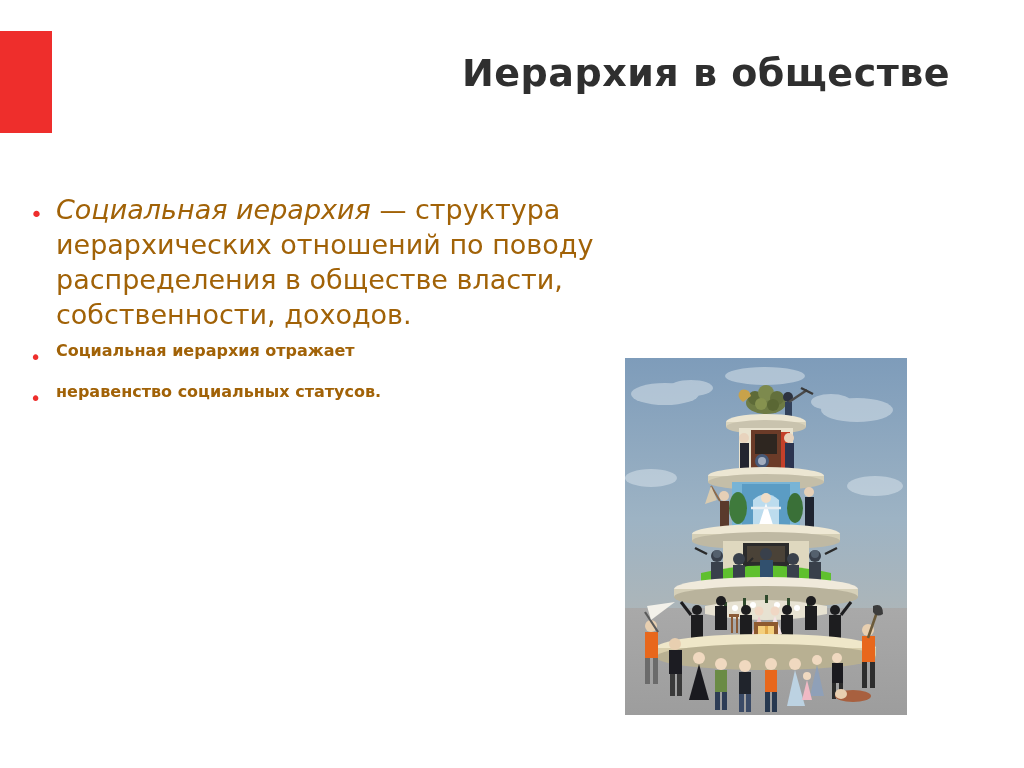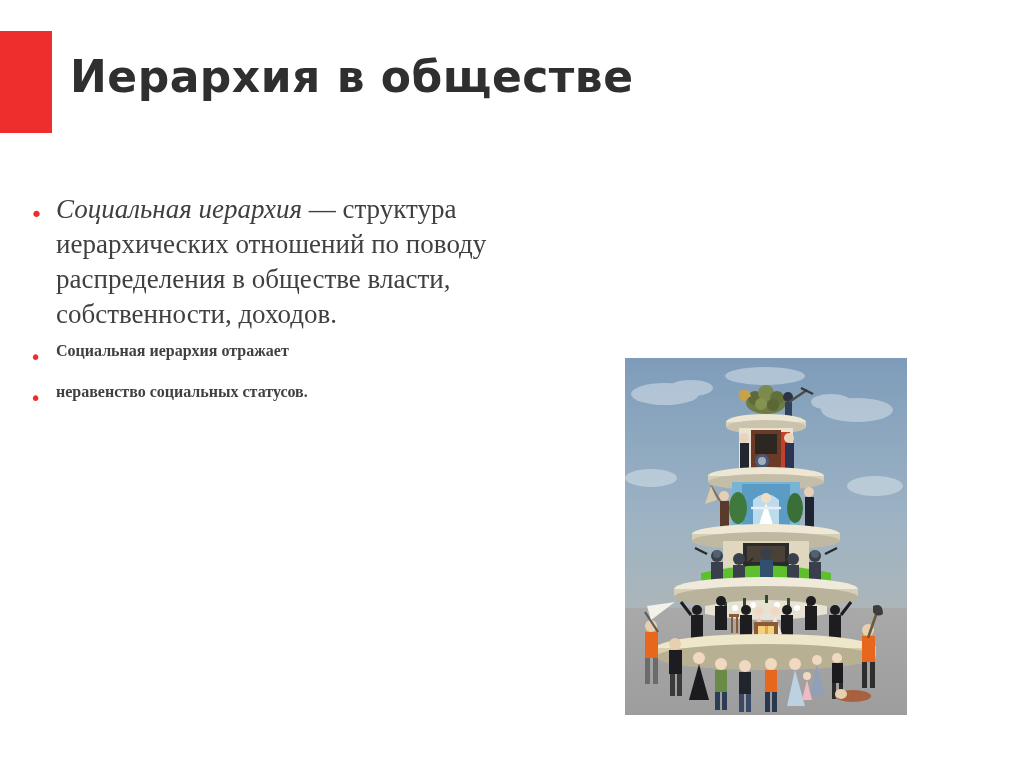--- a/index.html
+++ b/index.html
@@ -27,27 +27,28 @@
     top: 31px;
     width: 52px;
     height: 102px;
     background: #ee2e2c;
   }
   .slide-title {
     position: absolute;
     left: 70px;
     top: 52px;
     width: 880px;
-    font-size: 44px;
+    font-size: 38px;
     font-weight: bold;
     color: #2f2f2f;
     letter-spacing: 0.5px;
     line-height: 1.15;
     white-space: nowrap;
     font-family: "DejaVu Sans", "Liberation Sans", sans-serif;
+    text-align: right;
   }
 
   
   .body-block {
     position: absolute;
     left: 30px;
     top: 192px;
     width: 575px;
   }
   .bullet-row {
@@ -59,22 +60,21 @@
     flex: 0 0 auto;
     width: 26px;
     padding-top: 12px;
     color: #ee2e2c;
     font-size: 22px;
     line-height: 1;
     text-align: left;
   }
   .bullet-text {
     flex: 1 1 auto;
-    color: #404040;
-    font-family: Liberation Serif, serif;
+    color: #a16207;
   }
   .bullet-lead {
     font-size: 27px;
     line-height: 1.3;
     font-weight: normal;
   }
   .bullet-lead .em {
     font-style: italic;
   }
   .bullet-strong {

